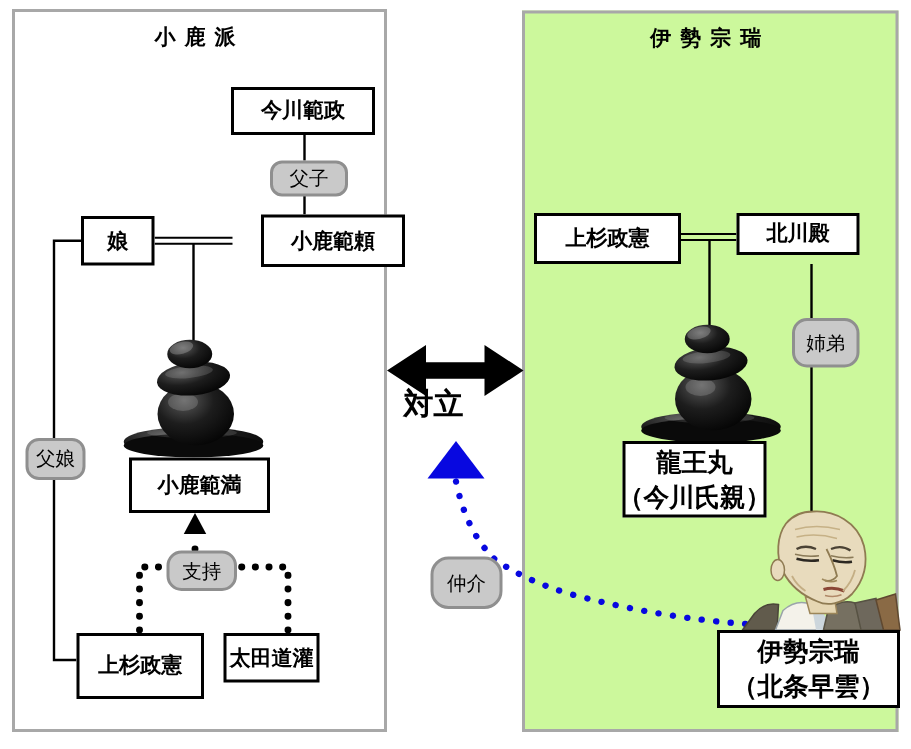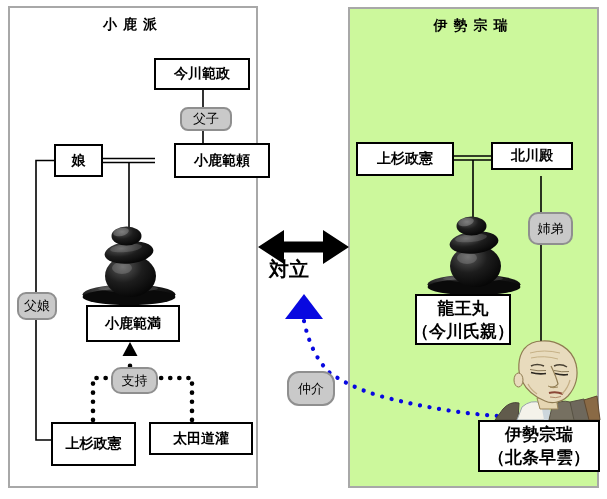--- a/index.html
+++ b/index.html
@@ -110,21 +110,21 @@
   </div>
   <div class="pbox" style="left:154px;top:143px;width:96px;height:35px;margin-left:20px;">
     <span>小鹿範頼</span>
   </div>
   <div class="pbox" style="left:86px;top:305px;width:94px;height:37px;">
     <span>小鹿範満</span>
   </div>
   <div class="pbox" style="left:51px;top:422px;width:85px;height:44px;">
     <span>上杉政憲</span>
   </div>
-  <div class="pbox" style="left:149px;top:422px;width:104px;height:33px;">
+  <div class="pbox" style="left:149px;top:422px;width:64px;height:33px;">
     <span>太田道灌</span>
   </div>
   <div class="pbox" style="left:356px;top:142px;width:98px;height:34px;">
     <span>上杉政憲</span>
   </div>
   <div class="pbox" style="left:491px;top:142px;width:82px;height:28px;">
     <span>北川殿</span>
   </div>
   <div class="pbox two" style="left:415px;top:294px;width:96px;height:51px;">
     <div>龍王丸</div>

